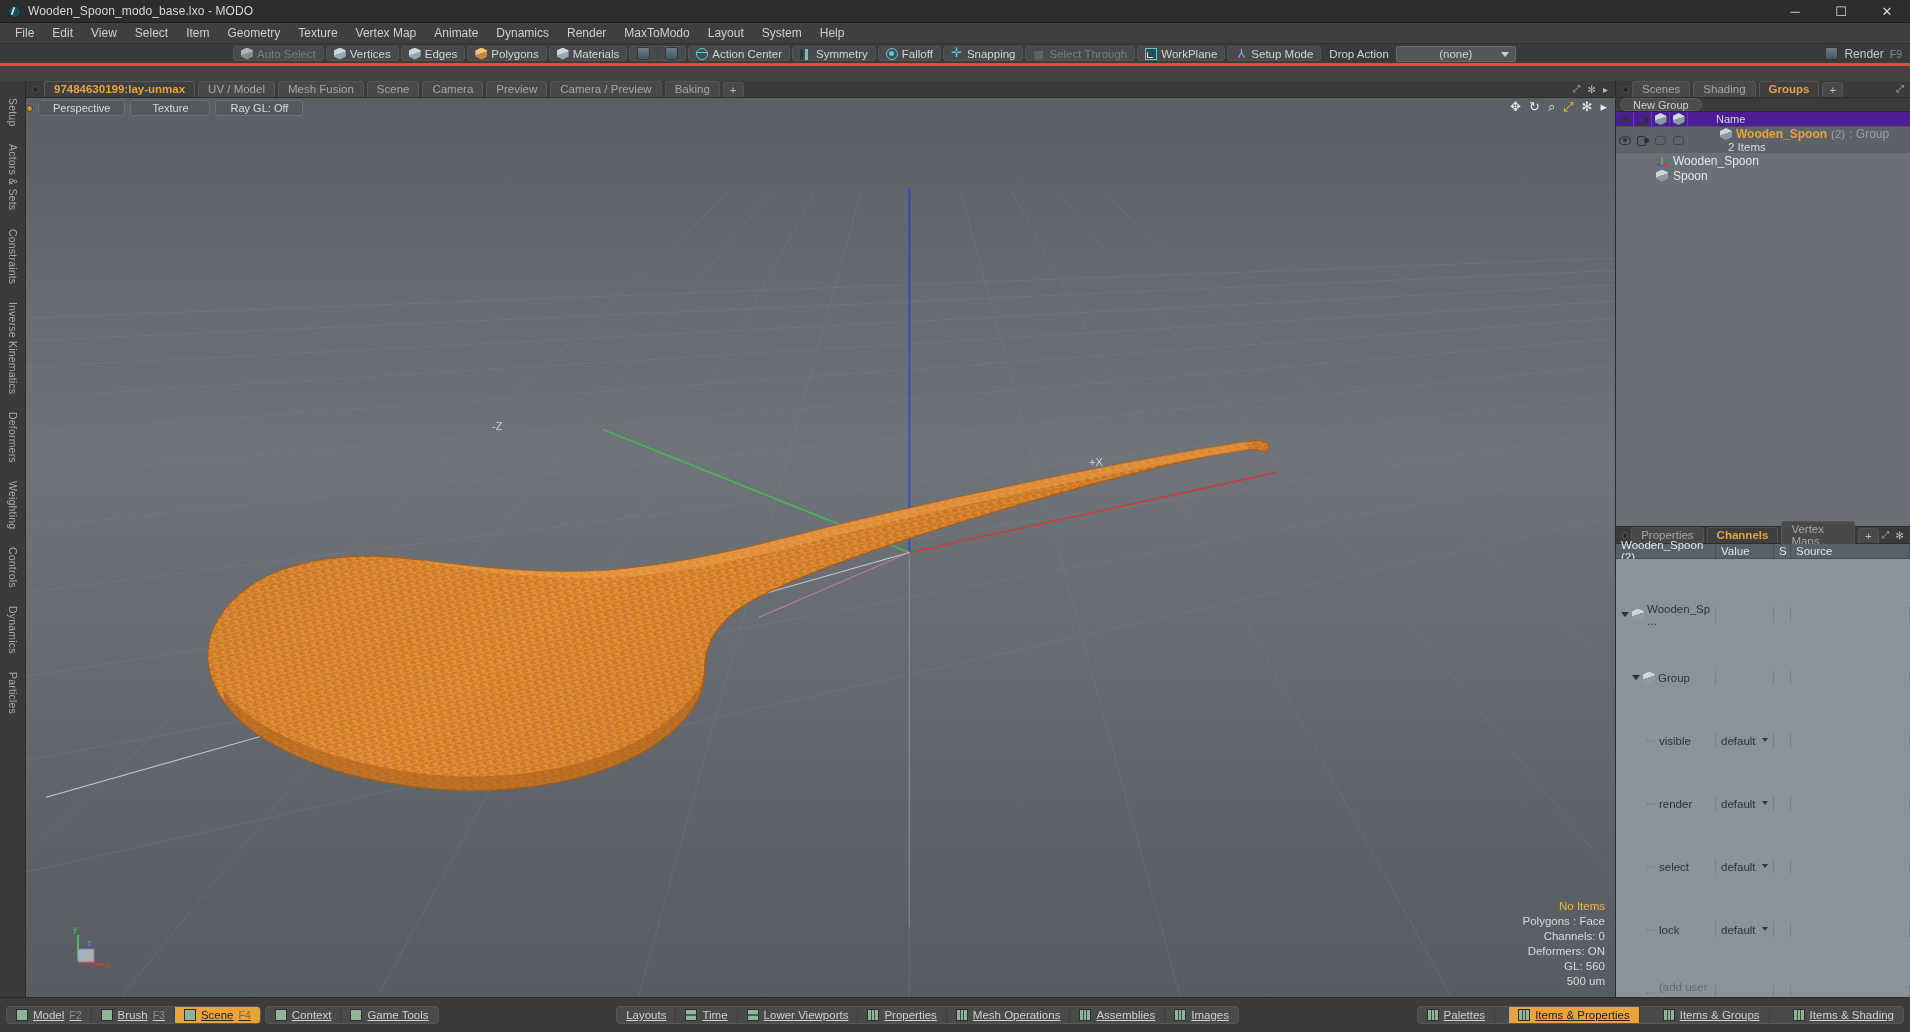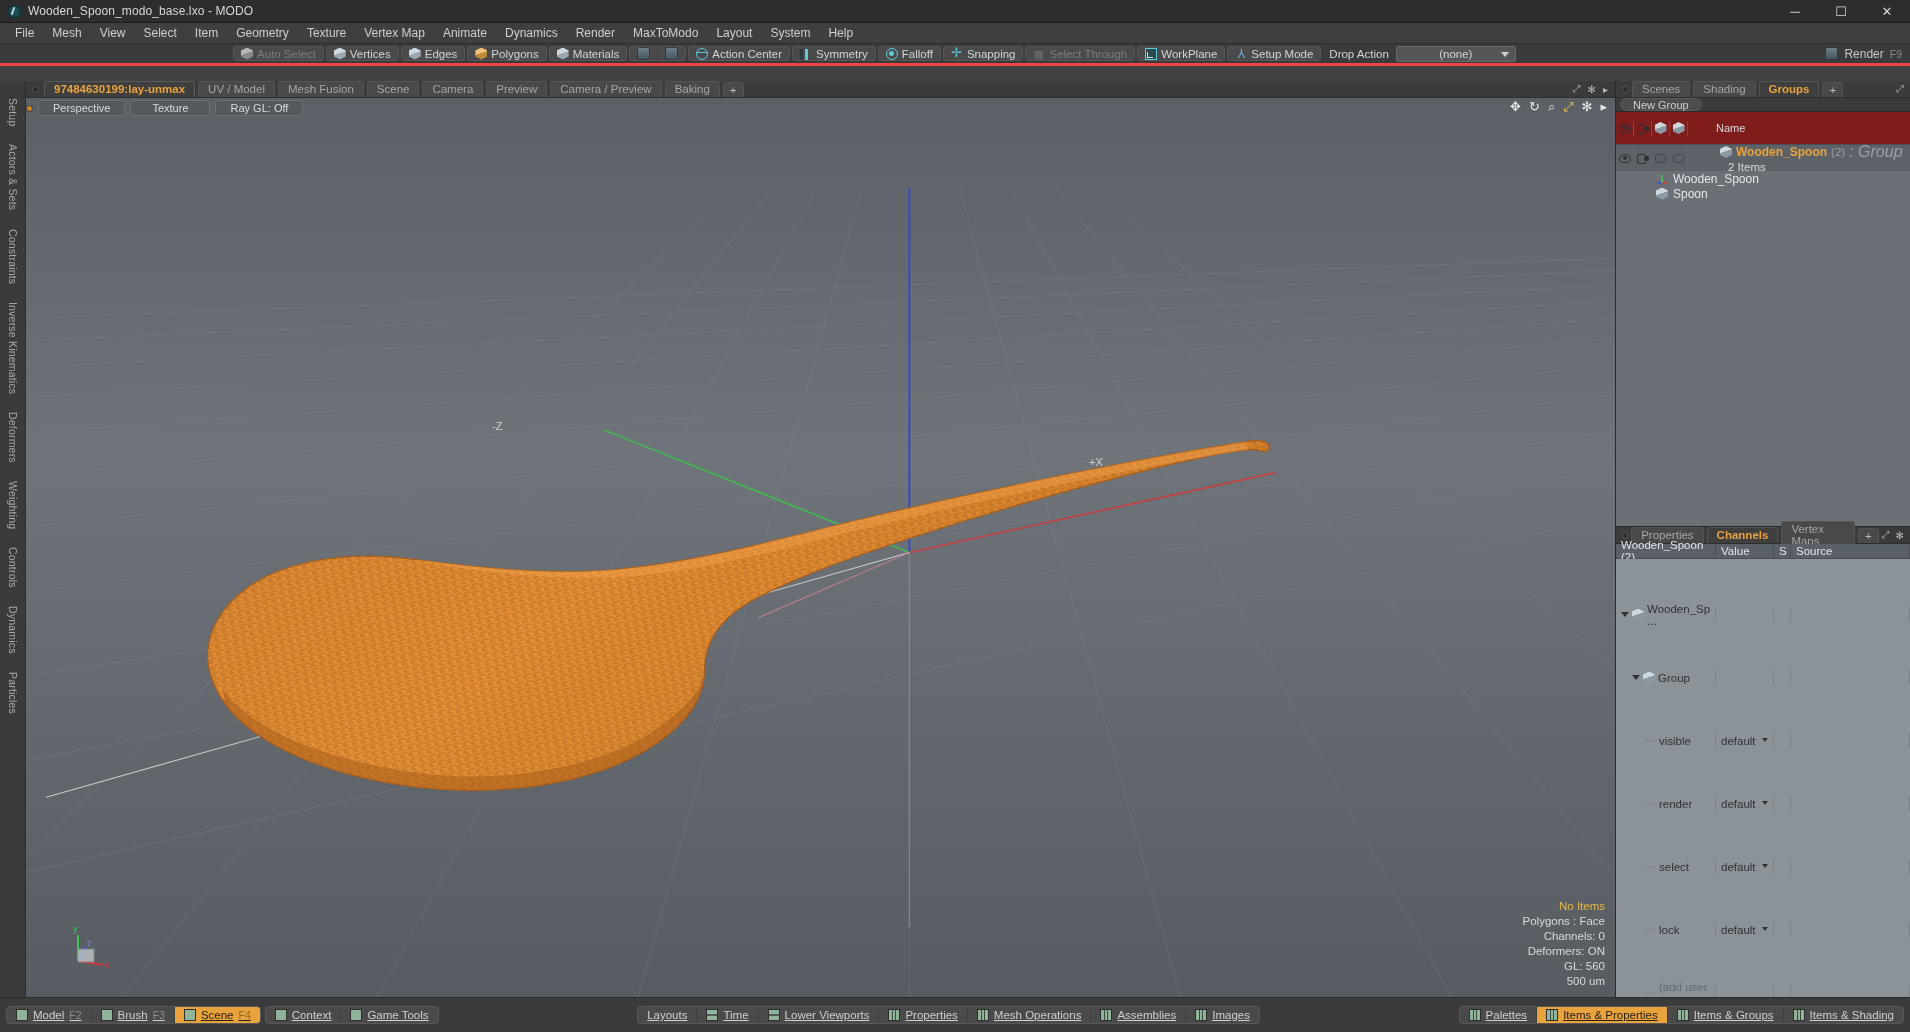--- a/index.html
+++ b/index.html
@@ -142,40 +142,40 @@
   .ptab.active{ background:#3f3f3f;color:#e8a33d;font-weight:bold;}
   .ptab.plus{padding:1px 6px;color:#bdbdbd;}
   .panel-tabs .icons{margin-left:auto;display:flex;gap:6px;padding-right:6px;color:#b6b6b6;font-size:10px;align-items:center;}
 
   .newgroup-row{ height:16px; display:flex; align-items:center; padding:0 4px; background:#3b3b3b;}
   .newgroup-btn{ background:#4d4d4d;border:1px solid #5c5c5c;border-radius:8px;
     font-size:11px;color:#cfcfcf;padding:0 12px;height:13px;line-height:12px;}
 
   .grouplist{ flex:0 0 auto; height:415px; background:#6a7076; display:flex; flex-direction:column;
     border-top:1px solid #2b2b2b; }
-  .gl-head{ display:flex; height:33px; background:#7f1d1d; border-bottom:1px solid #4a5055;
+  .gl-head{ display:flex; height:15px; background:#4c1d95; border-bottom:1px solid #4a5055;
     align-items:center; font-size:11px; color:#d6dade;}
   .gl-col{ border-right:1px solid #4f555a; height:15px; display:flex;align-items:center;justify-content:center; }
   .gl-c1{width:18px;} .gl-c2{width:18px;} .gl-c3{width:18px;} .gl-c4{width:18px;}
   .gl-name{flex:1;padding-left:28px;display:flex;align-items:center;}
   .gl-row{ display:flex; height:26px; align-items:stretch; font-size:12px;}
   .gl-row.sel{ background:#5c6268; }
   .gl-cell{ border-right:1px solid #5f656b; display:flex;align-items:center;justify-content:center;}
   .gl-body{flex:1; min-height:0;}
   .eye{width:12px;height:9px;border:1.3px solid #2c3135;border-radius:50% 50% 50% 50%/60% 60% 40% 40%;position:relative;}
   .eye::after{content:"";position:absolute;left:3.2px;top:1.6px;width:4px;height:4px;border-radius:50%;background:#2c3135;}
   .camshape{width:12px;height:10px;position:relative;}
   .camshape::before{content:"";position:absolute;left:0;top:1px;width:7px;height:8px;border:1.3px solid #2c3135;border-radius:2px;}
   .camshape::after{content:"";position:absolute;right:0;top:3px;width:5px;height:5px;border-radius:50%;background:#2c3135;}
   .pill{width:11px;height:9px;border:1.3px solid #41474c;border-radius:3px;}
   .grp-row-txt{display:flex;flex-direction:column;justify-content:center;flex:1;padding-left:4px;}
   .grp-line1{display:flex;align-items:center;gap:4px;}
   .grp-name{color:#e8a33d;font-weight:bold;font-size:12px;}
   .grp-count{color:#9aa0a5;font-size:11.5px;}
-  .grp-type{color:#9aa0a5;font-size:16px;font-style:italic;}
+  .grp-type{color:#9aa0a5;font-size:12px;}
   .grp-sub{font-size:11.5px;color:#d8dcdf;padding-left:36px;}
   .child-row{display:flex;align-items:center;height:15px;font-size:12px;color:#e4e7ea;padding-left:40px;gap:5px;}
   .cubeico{width:12px;height:12px;flex:none;
     background:linear-gradient(160deg,#cfd7de 0 45%,#8e9aa3 45% 100%);
     clip-path:polygon(50% 0,100% 25%,100% 75%,50% 100%,0 75%,0 25%);}
   .locatorico{width:12px;height:12px;flex:none;position:relative;}
 
   .propsplit{ flex:1; display:flex; flex-direction:column; background:#3b3b3b; border-top:1px solid #2b2b2b;}
   .chan-head{ display:flex; height:15px; background:#596067; font-size:11.5px; color:#e2e6e9;
     border-bottom:1px solid #484e53;}
@@ -203,40 +203,40 @@
     border-right:1px solid #3f3f3f;text-decoration:underline;}
   .bbtn:last-child{border-right:none;}
   .bbtn.active{background:#e8a33d;color:#2a2018;}
   .bbtn .fkey{color:#8c8c8c;font-size:10.5px;}
   .bbtn.active .fkey{color:#8a6a28;}
   .swatch{width:12px;height:12px;border:1px solid #2e2e2e;background:#8fb49a;flex:none;}
   .swatch.two{background:linear-gradient(90deg,#8fb49a 0 46%,#546b5a 46% 54%,#8fb49a 54% 100%);}
   .swatch.three{background:linear-gradient(90deg,#8fb49a 0 30%,#3c4a40 30% 38%,#8fb49a 38% 62%,#3c4a40 62% 70%,#8fb49a 70% 100%);}
   .swatch.hbar{background:linear-gradient(#8fb49a 0 40%,#4d5f53 40% 60%,#8fb49a 60% 100%);}
   .center-group{margin-left:auto;}
-  .right-group{margin-left:auto;}
+  .right-group{margin-left:auto;gap:14px;}
 </style>
 </head>
 <body>
 
 <div class="app">
 
   <div class="titlebar">
     <div class="title-ico"></div>
     <div class="title-text">Wooden_Spoon_modo_base.lxo - MODO</div>
     <div class="win-btns">
       <div class="win-btn">─</div>
       <div class="win-btn">☐</div>
       <div class="win-btn close">✕</div>
     </div>
   </div>
 
   <div class="menubar">
     <div class="menu-item">File</div>
-    <div class="menu-item">Mesh</div>
+    <div class="menu-item">Edit</div>
     <div class="menu-item">View</div>
     <div class="menu-item">Select</div>
     <div class="menu-item">Item</div>
     <div class="menu-item">Geometry</div>
     <div class="menu-item">Texture</div>
     <div class="menu-item">Vertex Map</div>
     <div class="menu-item">Animate</div>
     <div class="menu-item">Dynamics</div>
     <div class="menu-item">Render</div>
     <div class="menu-item">MaxToModo</div>

